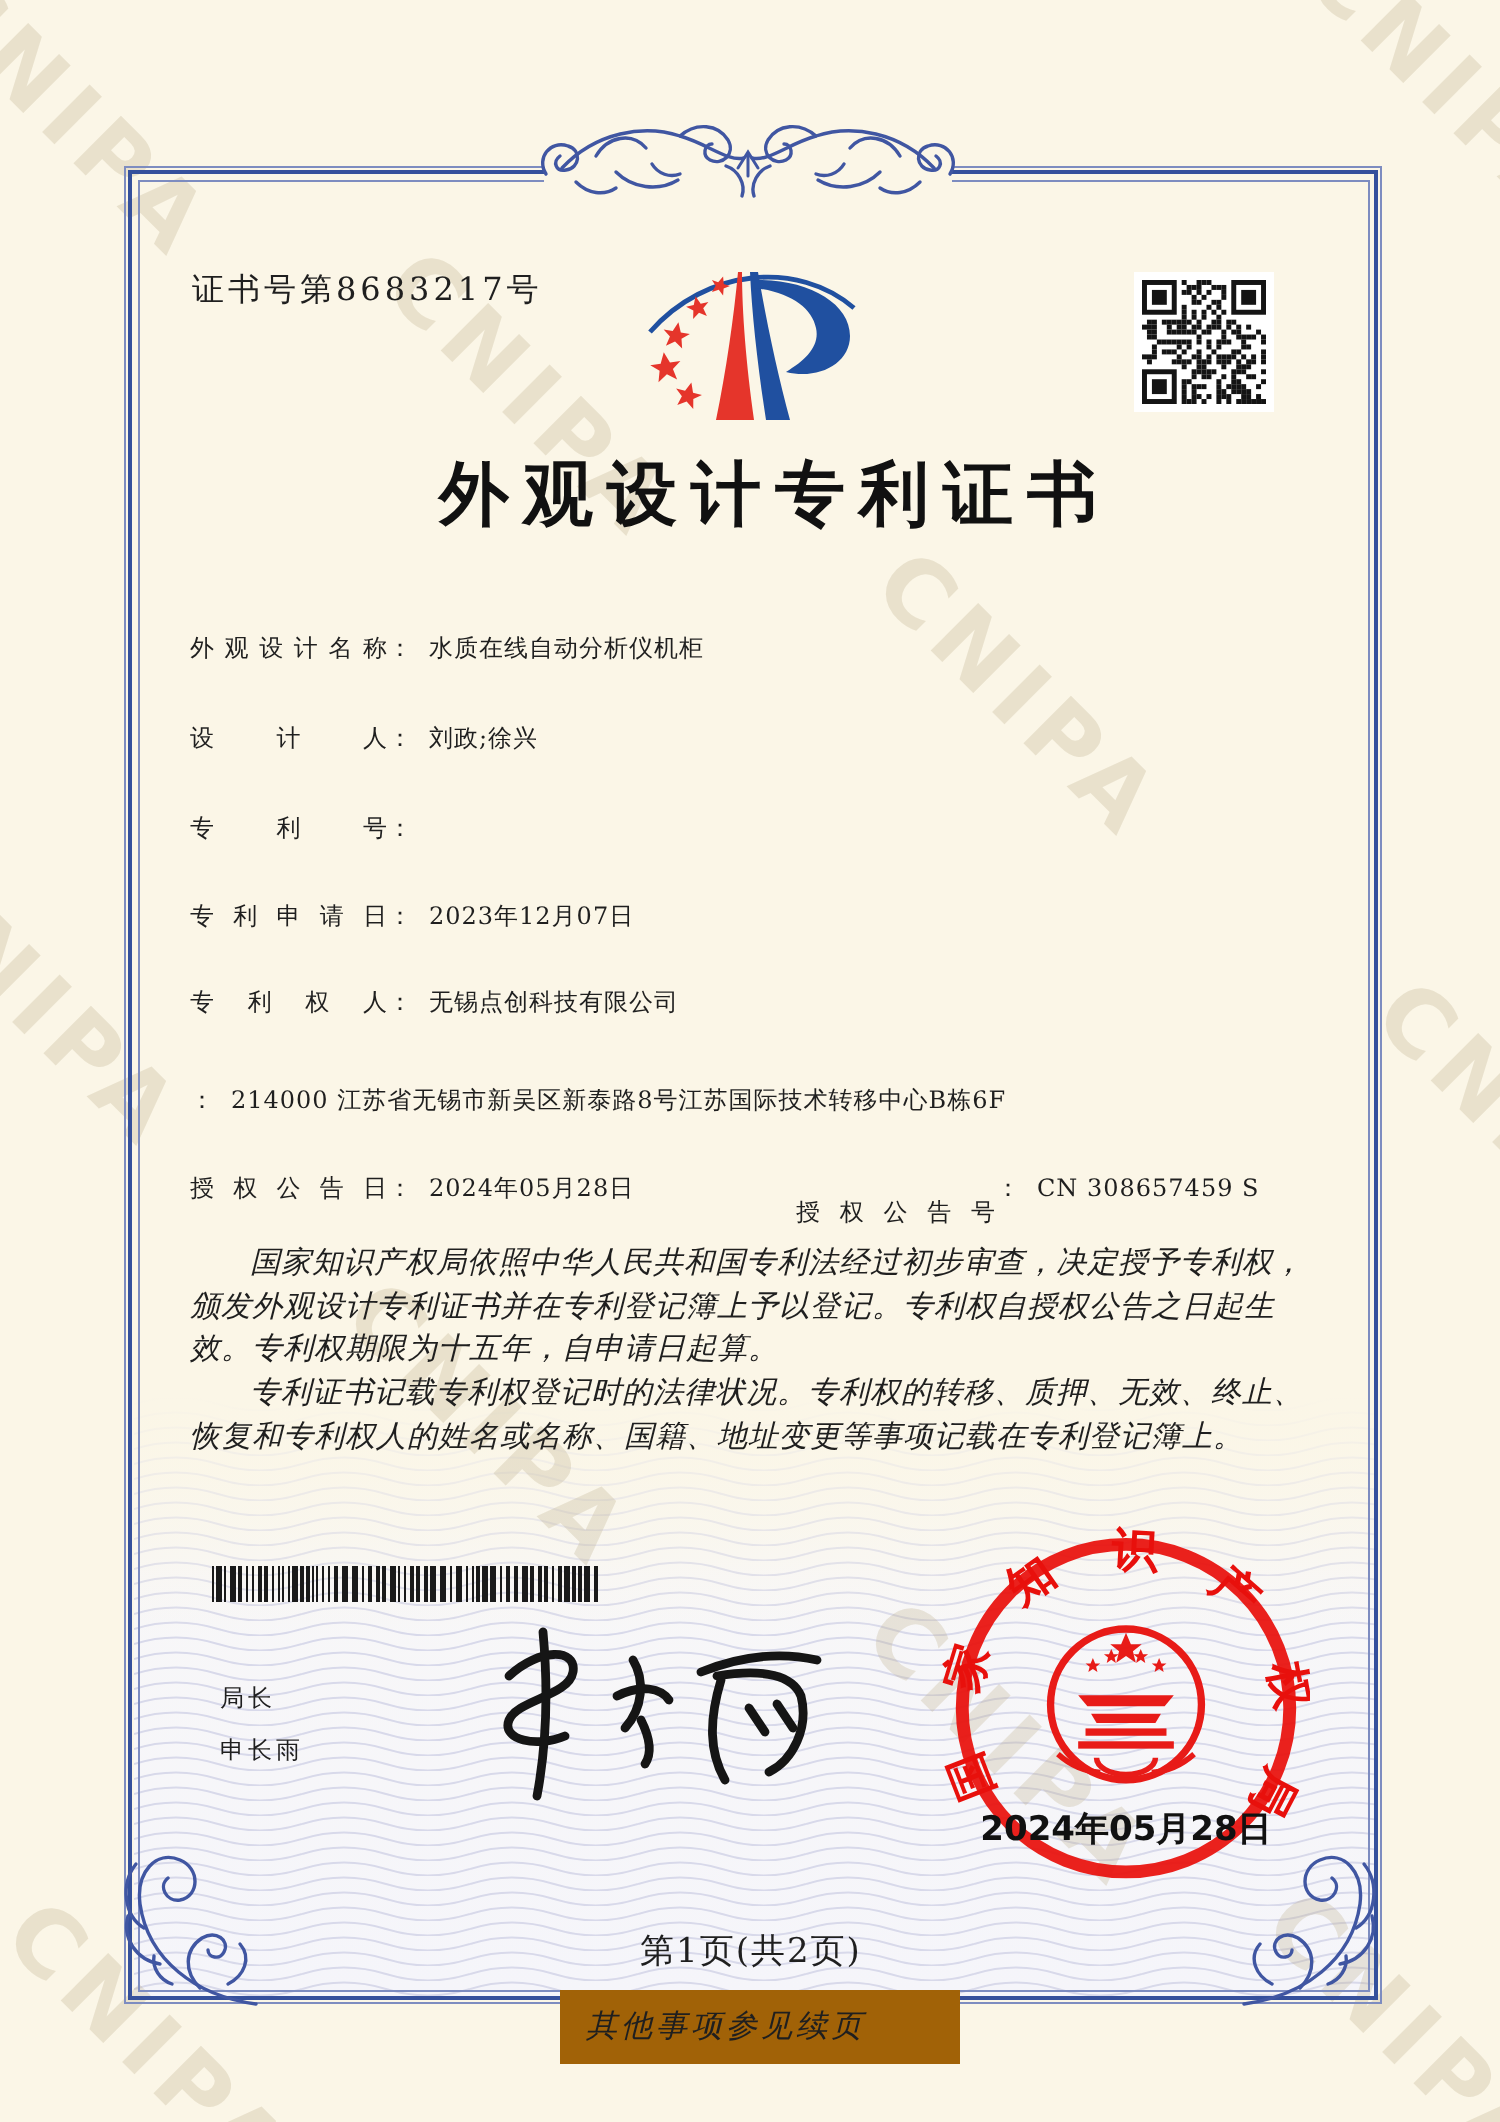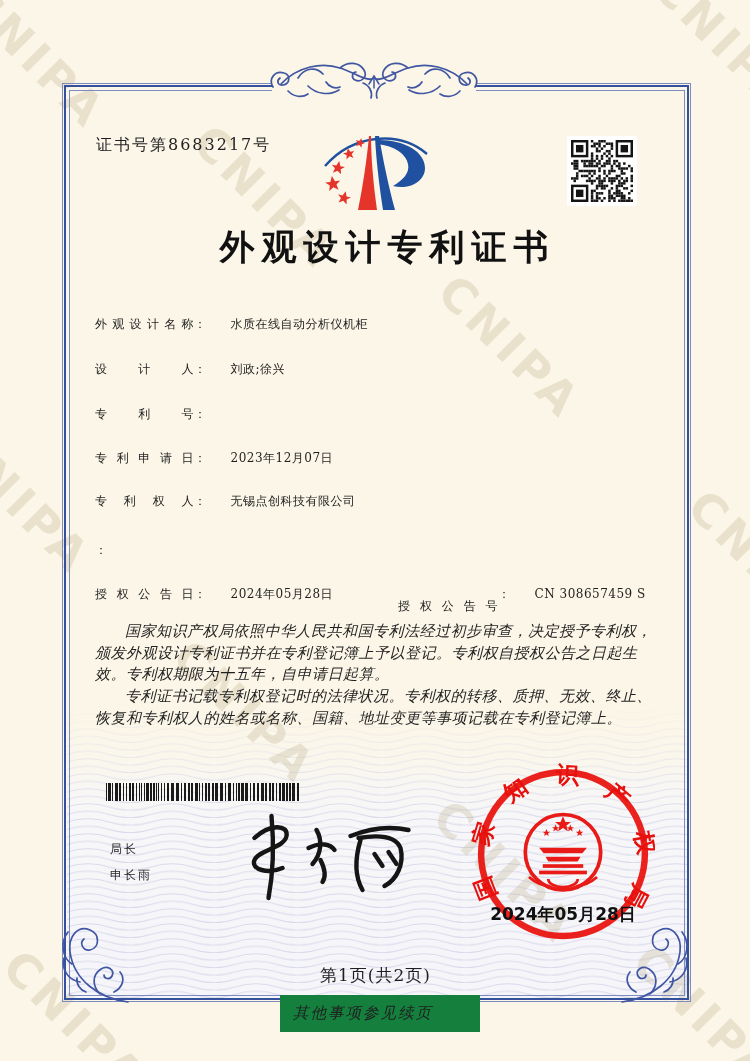--- a/index.html
+++ b/index.html
@@ -32,41 +32,41 @@
   .logo{position:absolute;left:313px;top:130px;}
   .qr{position:absolute;left:567px;top:136px;width:70px;height:70px;background:#fff;}
   .qr svg{position:absolute;left:4px;top:4px;}
 
   .title{position:absolute;left:62px;top:224px;width:627px;margin:0;text-align:center;
       font-size:35px;font-weight:600;letter-spacing:7px;color:#111;padding-left:12px;}
 
   .row{position:absolute;left:95px;display:flex;font-size:12px;letter-spacing:.5px;line-height:21.5px;}
   .lbl{display:inline-block;width:99px;text-align:justify;text-align-last:justify;}
   .lbl2{display:inline-block;width:100px;text-align:justify;text-align-last:justify;margin-top:12px;}
-  .val{margin-left:24px;white-space:nowrap;}
+  .val{margin-left:8px;white-space:nowrap;}
   .val.wrap{white-space:normal;width:452px;}
   .g2{position:absolute;left:303px;top:0;display:flex;}
 
   .para{position:absolute;left:95px;width:562px;margin:0;font-size:15px;line-height:21.5px;
       text-indent:2em;font-style:italic;letter-spacing:.5px;}
 
   .barcode{position:absolute;left:106px;top:783px;}
   .director{position:absolute;left:110px;top:841px;
       font-family:"DejaVu Sans","Liberation Sans",sans-serif;font-size:12px;letter-spacing:2px;}
   .director div{margin-bottom:9px;}
   .signature{position:absolute;left:222px;top:808px;}
 
   .seal{position:absolute;left:471px;top:763px;}
   .seal-date{position:absolute;left:471px;top:903px;width:184px;text-align:center;
       font-family:"DejaVu Sans","Liberation Sans",sans-serif;font-size:17px;font-weight:bold;color:#111;}
 
   .page-no{position:absolute;left:62px;top:964px;width:627px;text-align:center;
       font-size:17px;letter-spacing:1px;}
 
-  .footer-box{position:absolute;left:280px;top:995px;width:200px;height:37px;background:#15803d;
+  .footer-box{position:absolute;left:280px;top:995px;width:200px;height:37px;background:#a16207;
       display:flex;align-items:center;}
   .footer-box span{margin-left:13px;font-size:15.5px;font-style:italic;letter-spacing:2px;}
 
   .orn{position:absolute;z-index:5;}
 </style>
 </head>
 <body>
 
 <div class="paper">
 
@@ -403,20 +403,21 @@
         <span>：</span>
       <span class="val">2023年12月07日</span>
     </div>
     <div class="row" style="top:491px">
       <span class="lbl">专利权人</span>
         <span>：</span>
       <span class="val">无锡点创科技有限公司</span>
     </div>
     <div class="row" style="top:540px">
         <span>：</span>
+      <span class="val wrap">214000 江苏省无锡市新吴区新泰路8号江苏国际技术转移中心B栋6F</span>
     </div>
     <div class="row" style="top:584px;width:562px">
       <span class="lbl">授权公告日</span>
         <span>：</span>
       <span class="val">2024年05月28日</span>
       <span class="g2">
         <span class="lbl2">授权公告号</span>
           <span>：</span>
         <span class="val">CN 308657459 S</span>
       </span>

